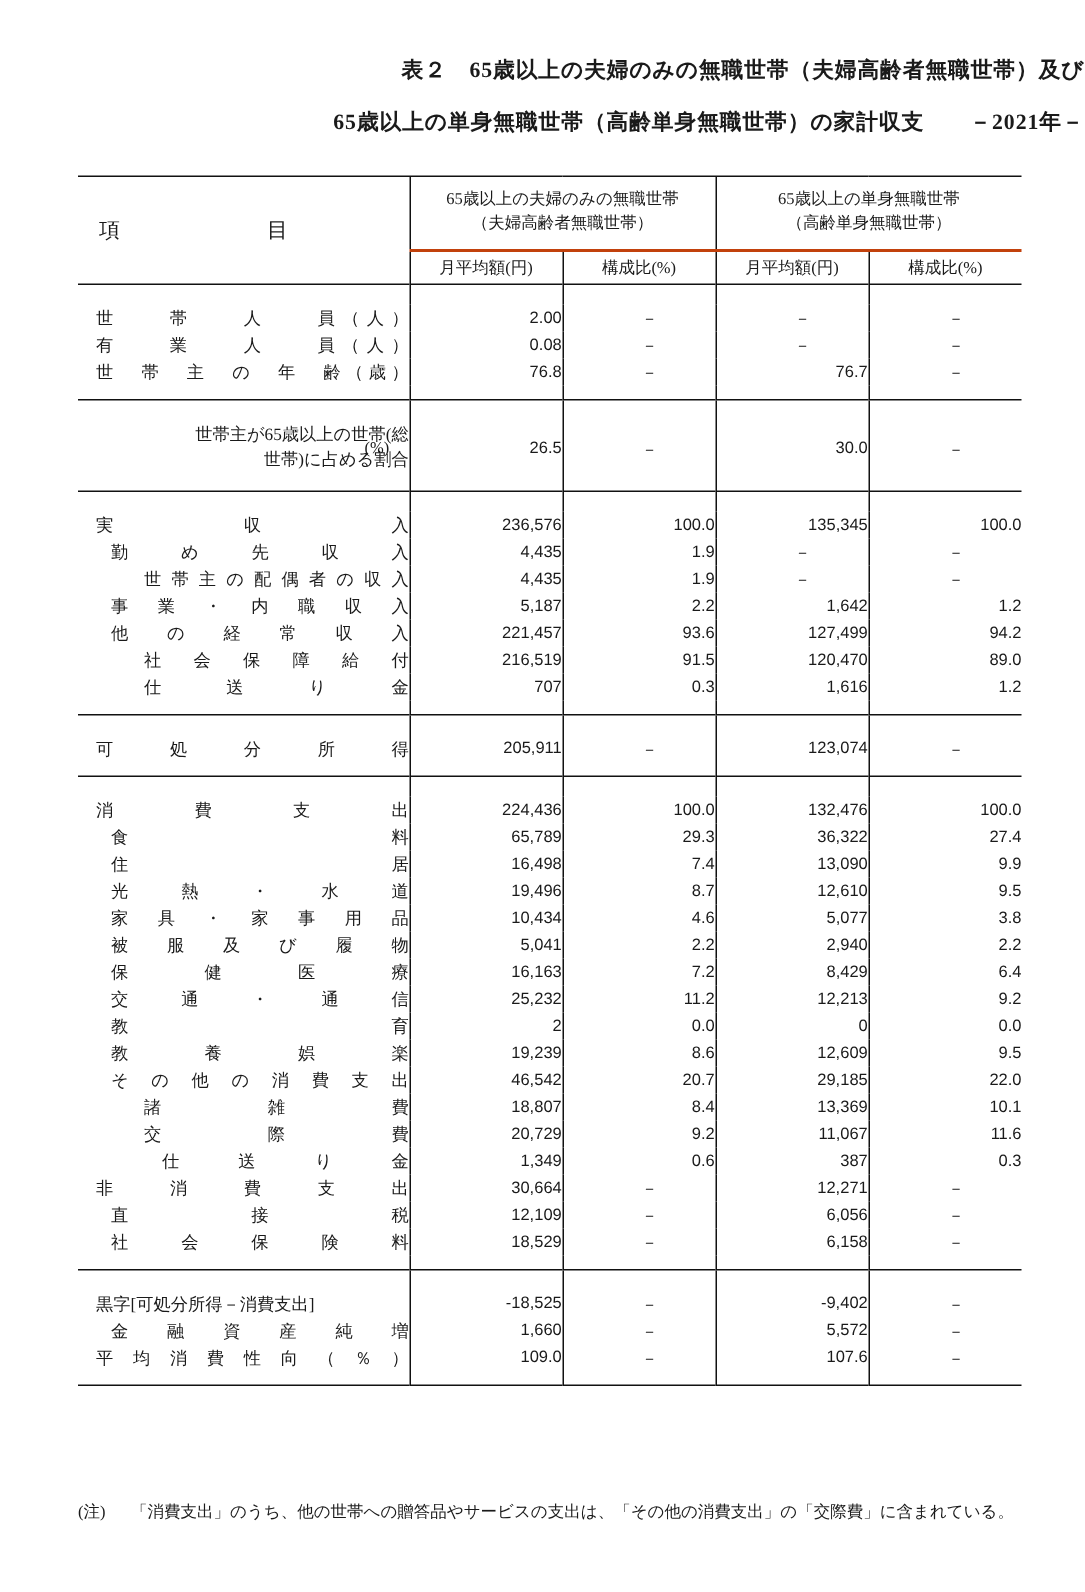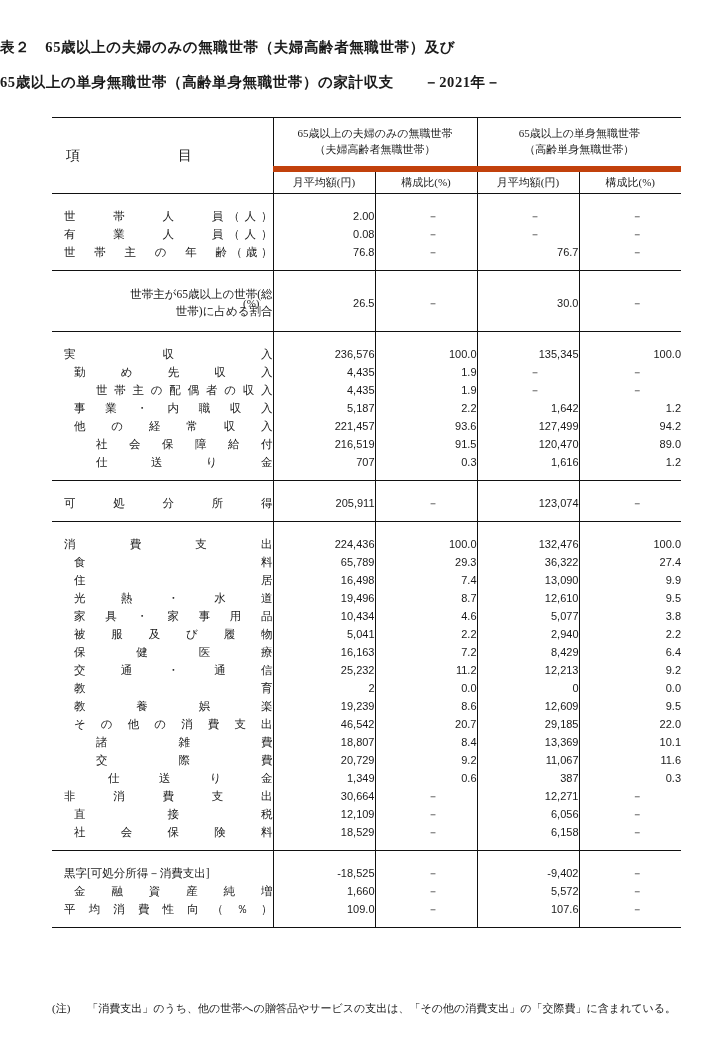--- a/index.html
+++ b/index.html
@@ -12,21 +12,21 @@
     height: 1061px;
     font-family: "Liberation Serif", "DejaVu Serif", serif;
     color: #1a1a1a;
     position: relative;
     overflow: hidden;
   }
 
   
   .title-block {
     padding-top: 38px;
-    text-align: left;
+    text-align: right;
   }
   .title-line {
     font-size: 14.5px;
     font-weight: bold;
     letter-spacing: 0.6px;
     line-height: 1.25;
     white-space: pre;
   }
   .title-line.second { margin-top: 17px; }
 
@@ -46,21 +46,21 @@
     vertical-align: middle;
     font-weight: normal;
   }
 
   
   col.c-item  { width: 221px; }
   col.c-num   { width: 102px; }
 
   
   .rule-thick { border-top: 1.8px solid #111; margin-left: 12px; }
-  .rule-thin  { border-top: 6px solid #c2410c; }
+  .rule-thin  { border-top: 2px solid #c2410c; }
   .vline      { border-left: 1.6px solid #111; }
   .vline-thin { border-left: 1px solid #111; }
 
   
   .hd-item {
     text-align: left;
     font-size: 14px;
     letter-spacing: 0.5px;
     height: 58px;
   }

